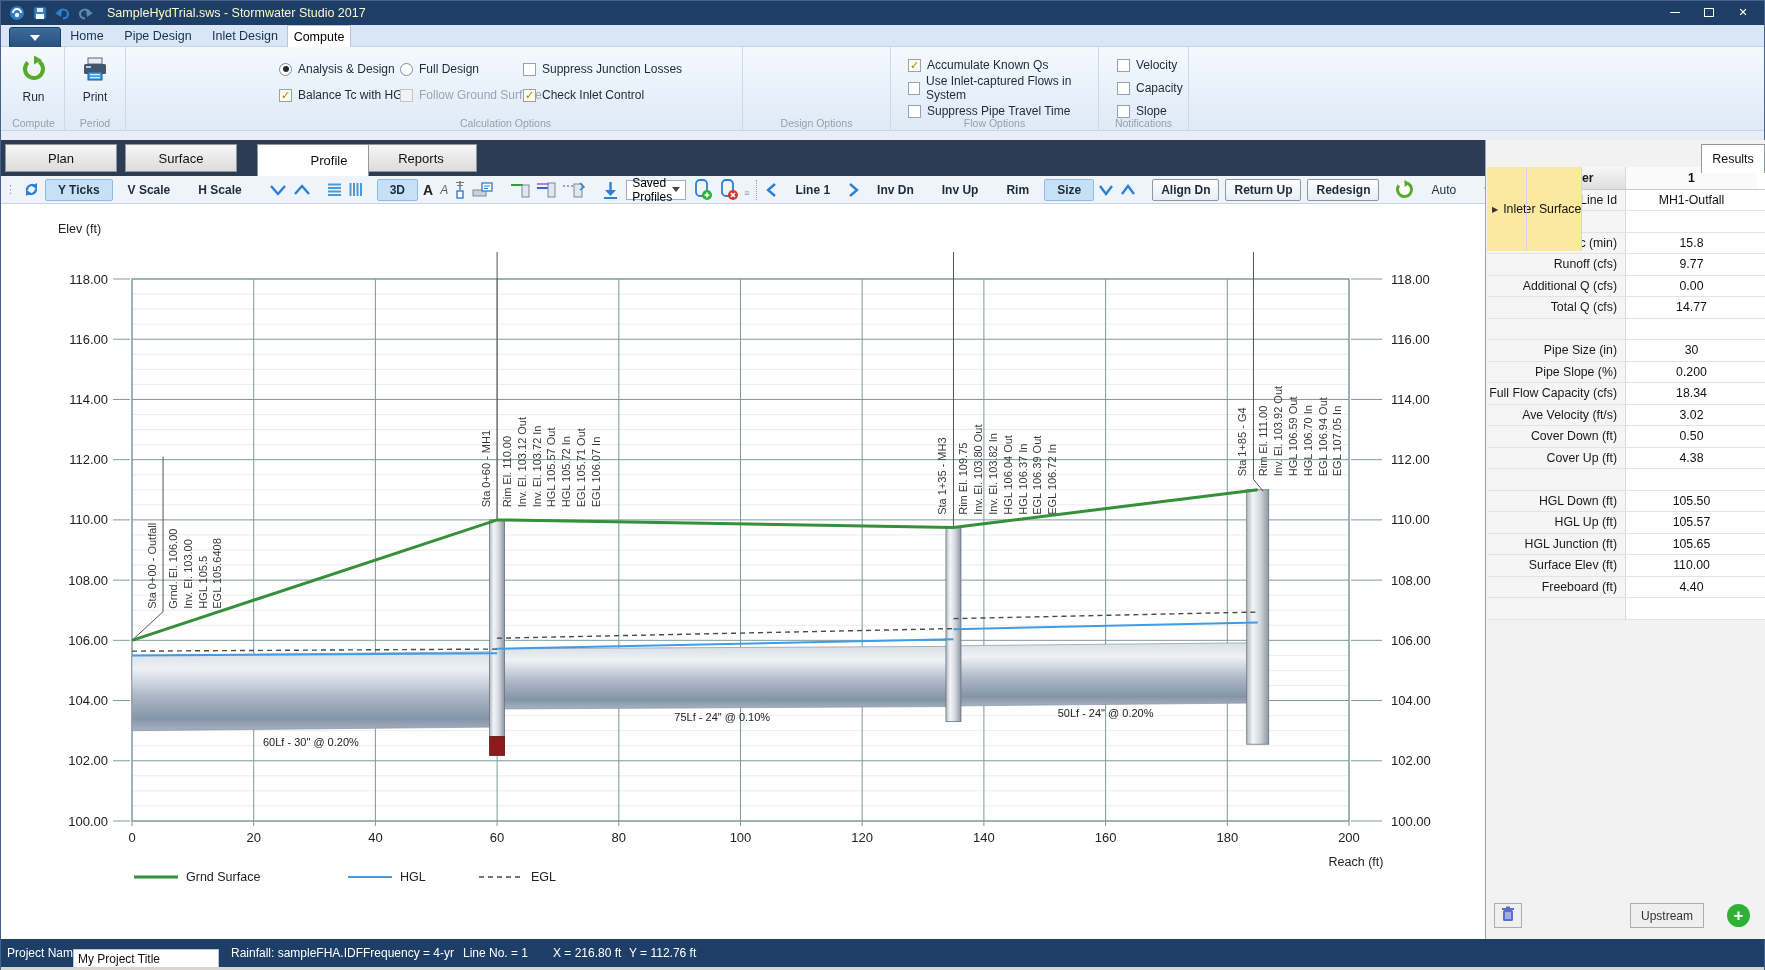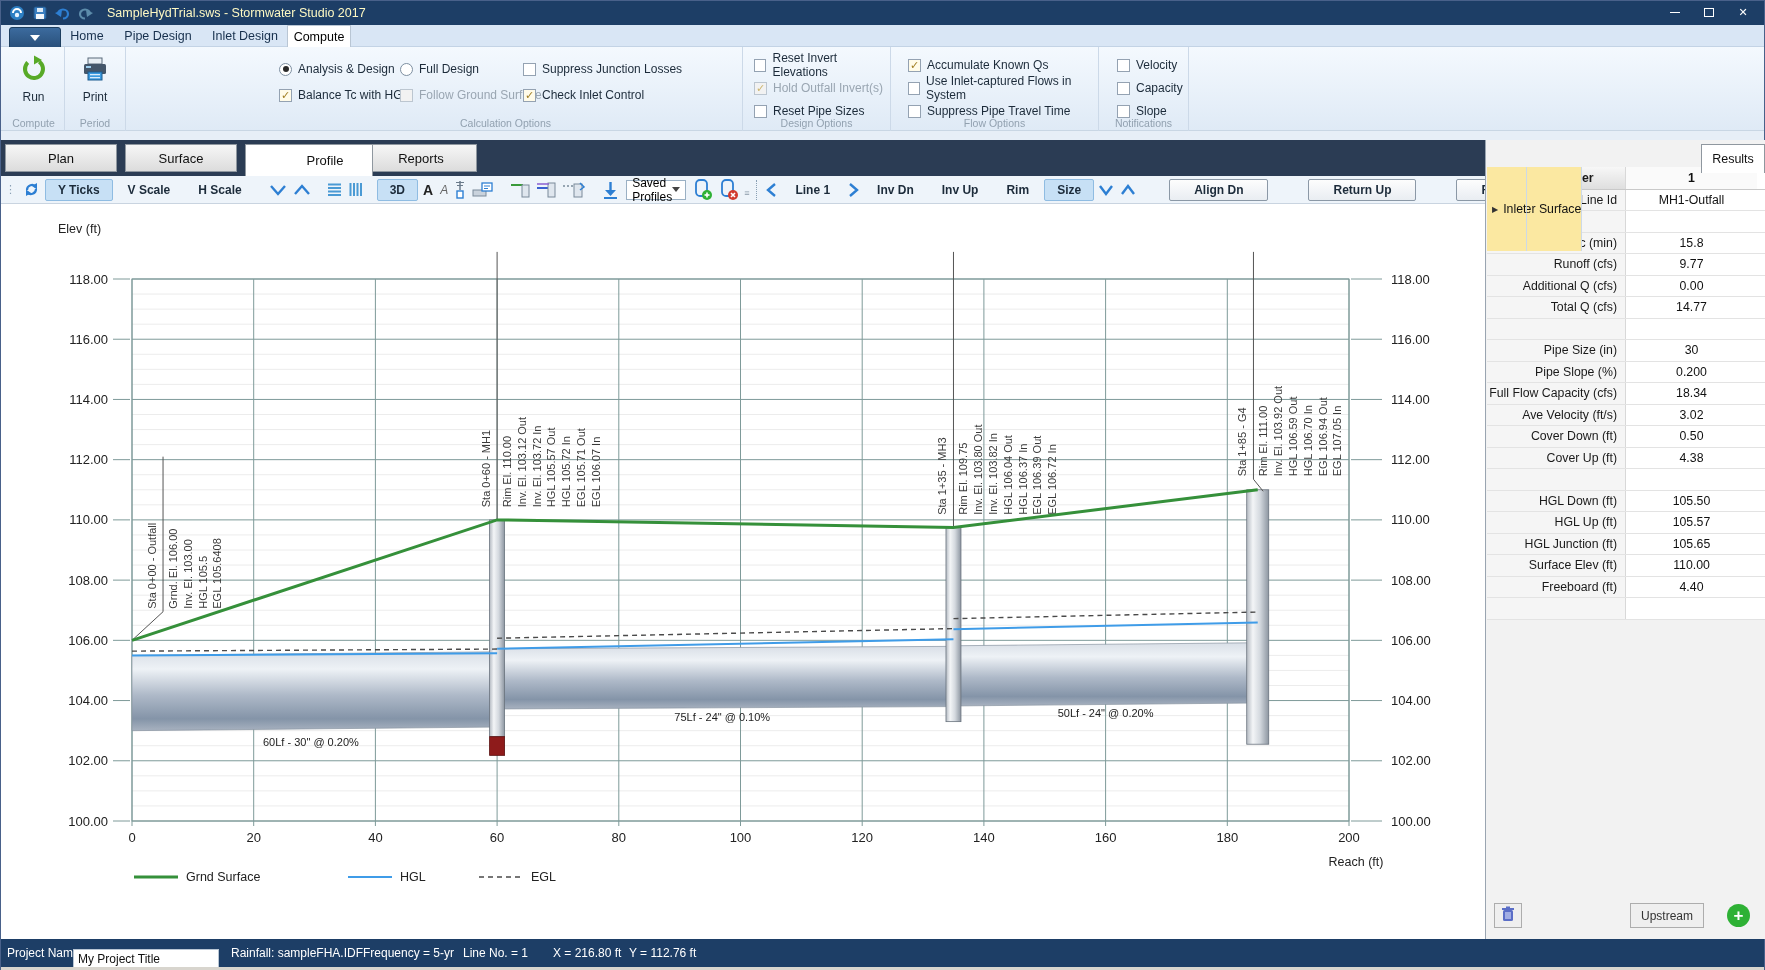--- a/index.html
+++ b/index.html
@@ -53,21 +53,21 @@
           background:linear-gradient(#f6f6f6,#dcdcdc); border:1px solid #8f979f; }
   .vtab.active { background:#fff; height:32px; border-bottom:none; z-index:2; }
   .ptab { position:absolute; top:4px; height:25px; display:flex; align-items:center; justify-content:center; font-size:12.5px; color:#111;
           background:linear-gradient(#f6f6f6,#e0e0e0); border:1px solid #8f979f; }
   .ptab.active { background:#fff; height:29px; border-bottom:none; z-index:2; }
 
   
   .toolbar { position:absolute; left:0; top:175px; width:1484px; height:28px; background:#eef4fa; border-bottom:1px solid #c9d4e0; display:flex; align-items:center; padding-left:4px; }
   .tbtxt { font-size:12px; font-weight:bold; color:#1c2b3a; padding:3px 12px; margin:0 1px; border:1px solid transparent; border-radius:2px; white-space:nowrap; }
   .tbtxt.toggled { background:#c7e0f5; border-color:#8fbce2; }
-  .tbbtn3d { font-size:12px; font-weight:bold; color:#1c2b3a; padding:3px 24px; margin:0 20px; border:1px solid #8b98a6; border-radius:2px; background:linear-gradient(#fdfdfd,#e9edf2); white-space:nowrap; }
+  .tbbtn3d { font-size:12px; font-weight:bold; color:#1c2b3a; padding:3px 8px; margin:0 3px; border:1px solid #8b98a6; border-radius:2px; background:linear-gradient(#fdfdfd,#e9edf2); white-space:nowrap; }
   .tsep { width:1px; height:20px; background:#c8d4e0; margin:0 5px; }
   .tsep.dotted { background:none; border-left:1px dotted #8aa0b4; }
   .grip { color:#8aa0b4; font-size:11px; letter-spacing:-1px; margin-right:4px; }
   .tbicon { margin:0 3px; display:flex; align-items:center; }
   .savedcombo { display:inline-flex; align-items:center; justify-content:space-between; width:104px; height:20px; background:#fff; border:1px solid #9ab0c4; padding:0 5px; font-size:12px; margin:0 4px; }
   .fontA { font-weight:bold; font-size:14px; color:#222; padding:0 4px; }
   .fontAsm { font-style:italic; font-size:12px; color:#666; padding:0 3px; }
   .overflow-caret { margin-left:auto; margin-right:10px; color:#7b8a99; font-size:10px; }
 
   
@@ -231,40 +231,20 @@
             <label class="cb on">
               <span class="box"></span>
               <span class="txt">Check Inlet Control</span>
             </label>
           </div>
       </div>
       <div class="grplabel">Calculation Options</div>
     </div>
 
     <div class="grp" style="left:742px;width:148px;">
-      <div class="optcol" style="left:11px;top:10px;gap:7px;">
-        <div class="optrow">
-            <label class="cb">
-              <span class="box"></span>
-              <span class="txt">Reset Invert Elevations</span>
-            </label>
-          </div>
-        <div class="optrow">
-            <label class="cb on off">
-              <span class="box"></span>
-              <span class="txt">Hold Outfall Invert(s)</span>
-            </label>
-          </div>
-        <div class="optrow">
-            <label class="cb">
-              <span class="box"></span>
-              <span class="txt">Reset Pipe Sizes</span>
-            </label>
-          </div>
-      </div>
       <div class="grplabel">Design Options</div>
     </div>
 
     <div class="grp" style="left:890px;width:208px;">
       <div class="optcol" style="left:17px;top:10px;gap:7px;">
         <div class="optrow">
             <label class="cb on">
               <span class="box"></span>
               <span class="txt">Accumulate Known Qs</span>
             </label>
@@ -310,21 +290,21 @@
     </div>
   </div>
 
   <div class="viewbar">
     <div class="vtab" style="left:4px;width:112px;">
         <span>Plan</span>
       </div>
     <div class="vtab" style="left:124px;width:112px;">
         <span>Surface</span>
       </div>
-    <div class="vtab active" style="left:244px;width:128px;padding-left:32px;">
+    <div class="vtab active" style="left:256px;width:112px;padding-left:32px;">
         <span>Profile</span>
       </div>
     <div class="vtab" style="left:364px;width:112px;">
         <span>Reports</span>
       </div>
 
     <div class="ptab" style="left:1486px;width:66px;">
         <span>Lines</span>
       </div>
     <div class="ptab" style="left:1556px;width:72px;">
@@ -807,19 +787,19 @@
       <div class="pluscircle">
           <span>+</span>
         </div>
     </div>
   </div>
 
   <div class="statusbar">
     <span class="sbitem" style="left:6px;">Project Name:</span>
     <input class="sbinput" value="My Project Title" style="">
     <span class="sbitem" style="left:230px;">Rainfall: sampleFHA.IDF</span>
-    <span class="sbitem" style="left:362px;">Frequency = 5-yr</span>
+    <span class="sbitem" style="left:362px;">Frequency = 4-yr</span>
     <span class="sbitem" style="left:462px;">Line No. = 1</span>
     <span class="sbitem" style="left:552px;">X = 216.80 ft</span>
     <span class="sbitem" style="left:628px;">Y = 112.76 ft</span>
   </div>
   <div class="bottomstrip"></div>
 </div>
 
 </body></html>

